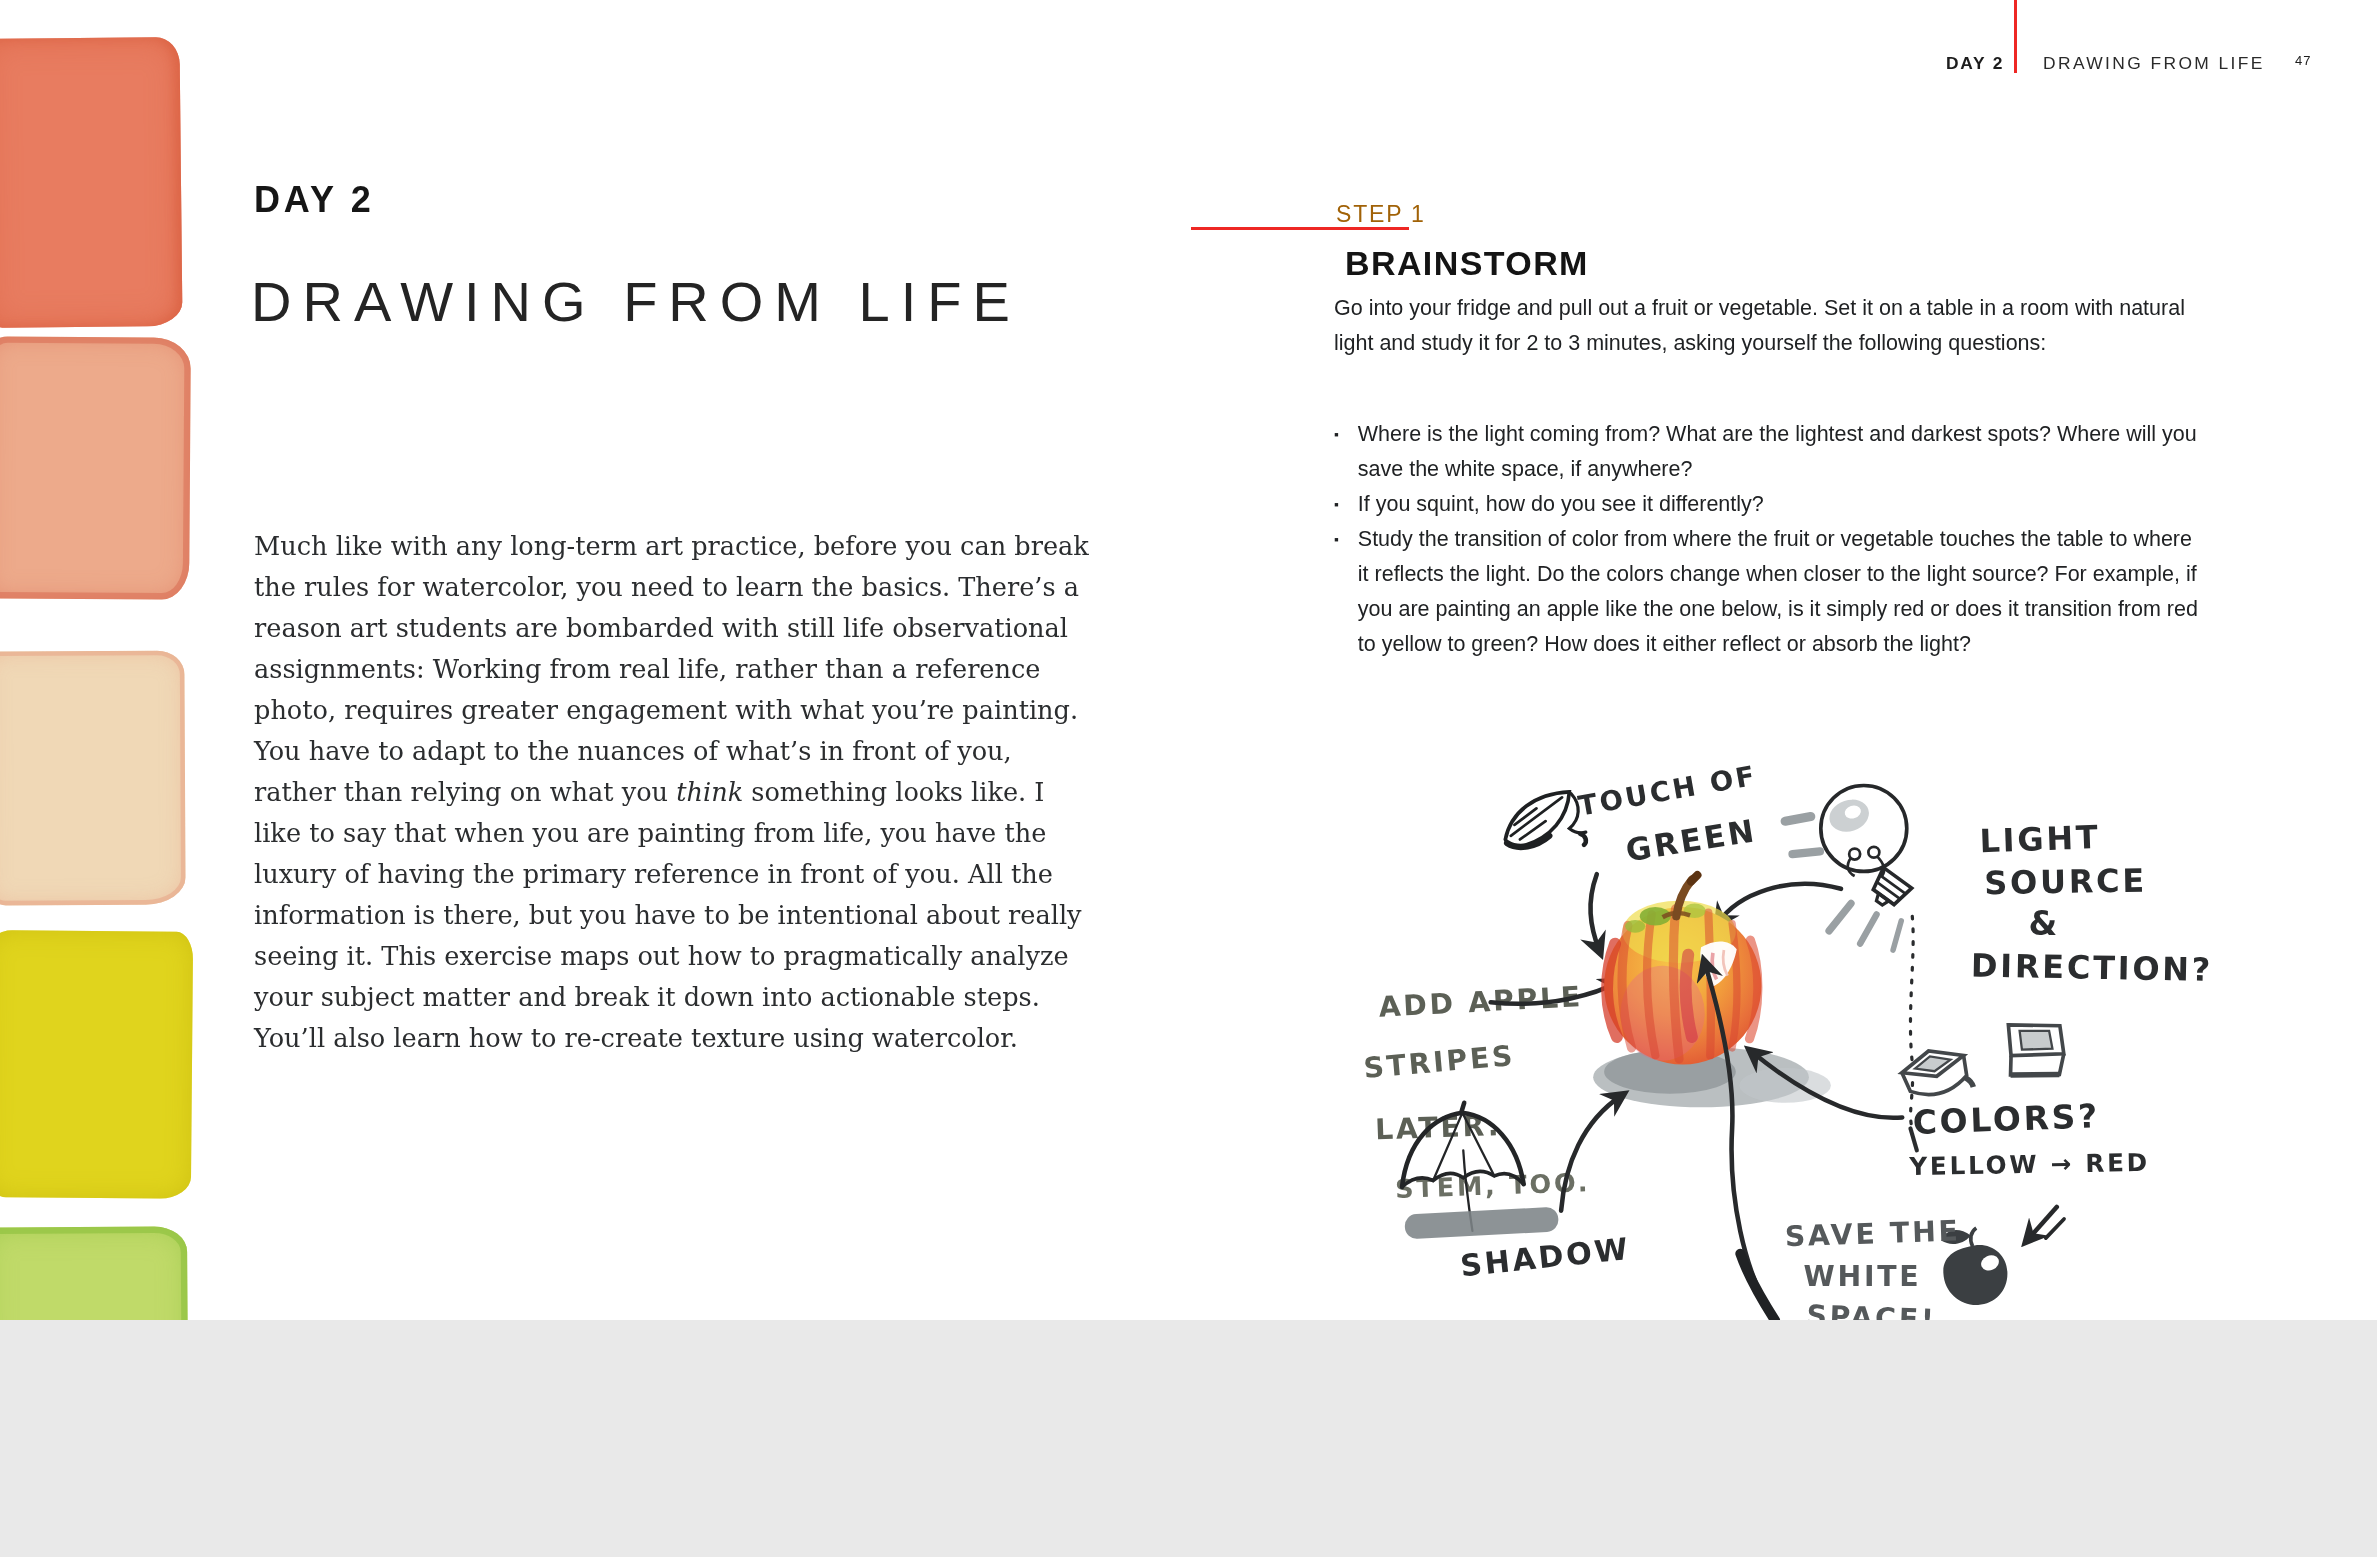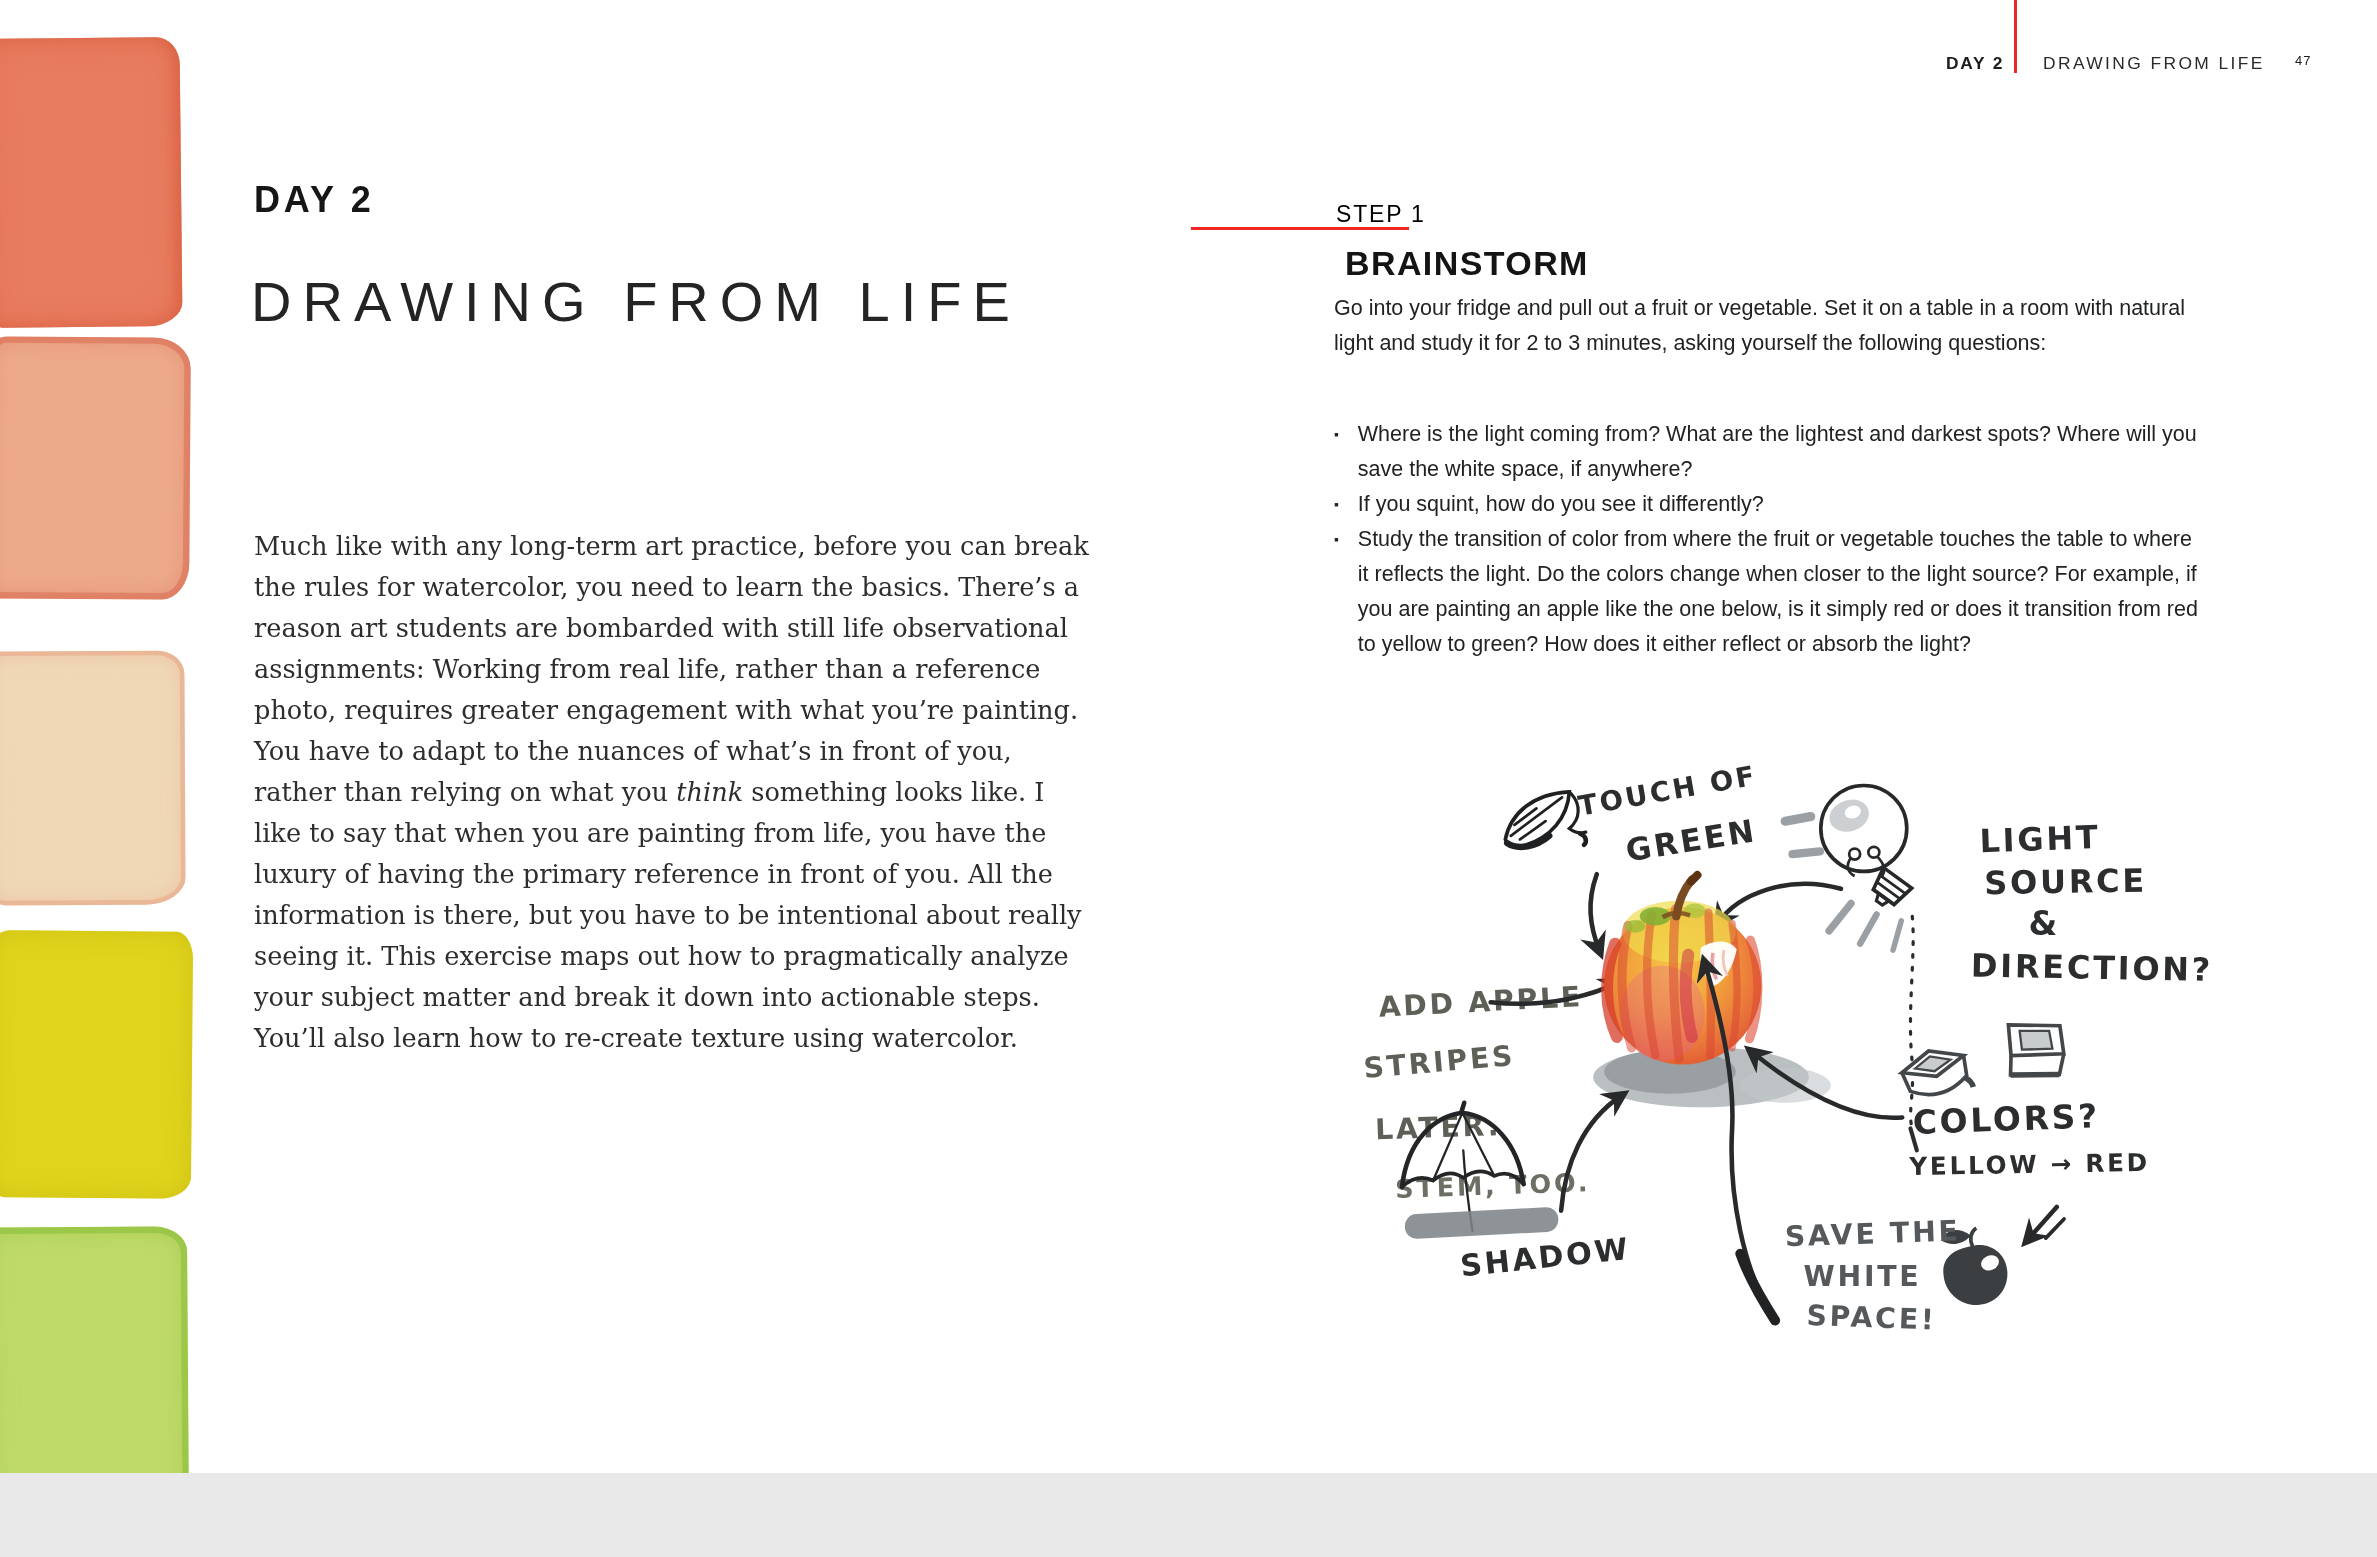--- a/index.html
+++ b/index.html
@@ -1,16 +1,16 @@
 <!DOCTYPE html>
 <html lang="en" style="font-size:14.6px"><head>
 <meta charset="utf-8">
 <style>
   html,body{margin:0;padding:0;background:#e9e9e9;}
-  .page{position:relative;width:2377px;height:1473px;background:#ffffff;overflow:hidden;
+  .page{position:relative;width:2377px;height:1320px;background:#ffffff;overflow:hidden;
         font-family:"Liberation Sans",sans-serif;color:#222;}
 
   
   .swatch{position:absolute;left:-12.8px;}
   .swatch:nth-of-type(1){top:38px;width:194px;height:289px;border-radius:9.1px 24px 35px 16.5px/14.6px 27.4px 24px 12.8px;
       transform:rotate(-.6deg);box-shadow:inset 0 0 31px rgba(221,102,71,.85), inset -5.5px 0 9.1px rgba(214,88,58,.6);}
   .swatch:nth-of-type(2){top:337px;width:203px;height:262px;border-radius:20px 37px 27.4px 11px/18.3px 31px 37px 14.6px;
       transform:rotate(.4deg);box-shadow:inset 0 0 0 6.4px rgba(217,107,82,.55), inset 0 0 24px rgba(217,107,82,.5);}
   .swatch:nth-of-type(3){top:651px;width:198px;height:254px;border-radius:12.8px 27.4px 40px 18.3px/16.5px 24px 27.4px 20px;
       transform:rotate(-.3deg);box-shadow:inset 0 0 0 4.6px rgba(231,169,138,.6), inset 0 0 22px rgba(231,169,138,.55);}
@@ -26,21 +26,21 @@
   .rh-page{position:absolute;left:2295px;top:53px;font-size:13px;font-weight:400;letter-spacing:0.9px;color:#1d1d1d;}
 
   
   .day-label{position:absolute;left:254px;top:179px;font-size:36px;font-weight:700;letter-spacing:3.7px;color:#161616;}
   .chapter-title{position:absolute;left:251px;top:269px;font-size:56px;font-weight:400;letter-spacing:11px;color:#242424;}
   .chapter-para{position:absolute;left:254px;top:526px;width:838px;font-family:"DejaVu Serif",serif;
                 font-size:25.6px;line-height:41px;color:#2b2d2f;}
   .chapter-para em{font-style:italic;}
 
   
-  .step-label{position:absolute;left:1336px;top:201px;font-size:23px;letter-spacing:1.8px;color:#000000;}
+  .step-label{position:absolute;left:1336px;top:201px;font-size:23px;letter-spacing:1.8px;color:#a16207;}
   .step-rule{position:absolute;left:1191px;top:227px;width:218px;height:3.2px;}
   .step-title{position:absolute;left:1333px;top:232px;font-size:34px;font-weight:700;letter-spacing:1.4px;color:#141414;}
   .step-intro{position:absolute;left:1334px;top:291px;width:867px;font-size:21.5px;line-height:35px;color:#202224;}
   .questions{position:absolute;left:1334px;top:417px;width:871px;margin:0;padding:0;list-style:none;
              font-size:21.5px;line-height:35px;color:#202224;}
   .questions li{display:flex;gap:11px;margin:0;}
   .q-marker{flex:0 0 12.8px;font-size:13.7px;line-height:35px;}
 
   
   .illus{position:absolute;left:1306px;top:737px;width:919px;height:631px;}

